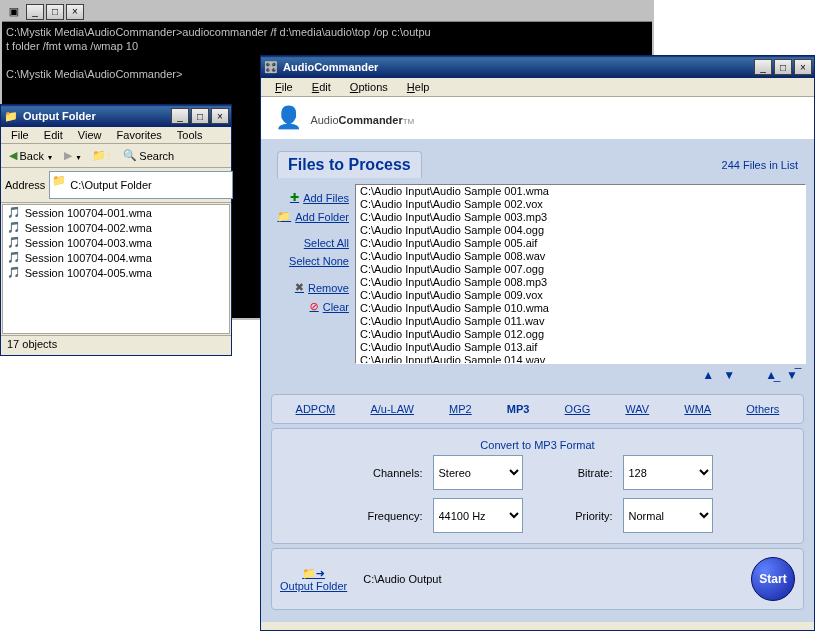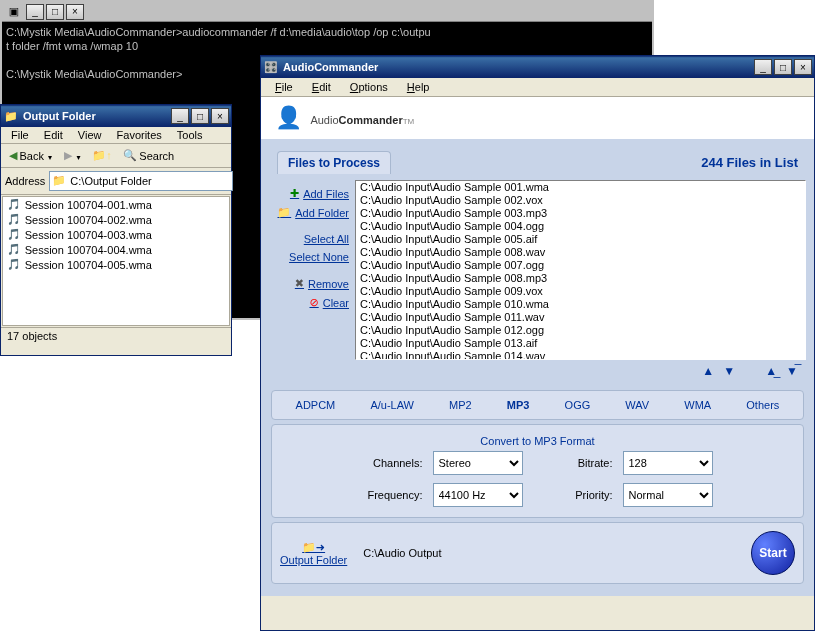--- a/index.html
+++ b/index.html
@@ -15,61 +15,61 @@
 .cmd-window { left: 0; top: 0; width: 654px; height: 320px; background: #000; border: 2px solid #c0c0c0; }
 .cmd-title { background: #c0c0c0; color: #000; height: 20px; display: flex; align-items: center; padding: 0 4px; border-bottom: 1px solid #808080; }
 .cmd-body { background: #000; color: #c0c0c0; font-family: 'Courier New', monospace; font-size: 12px; padding: 4px; white-space: pre-wrap; }
 
 .explorer { left: 30; top: 104px; width: 232px; height: 252px; }
 .exp-menu { background: #ece9d8; padding: 2px 4px; border-bottom: 1px solid #aca899; }
 .exp-menu span { padding: 11px 6px; cursor: pointer; }
 .exp-toolbar { background: #ece9d8; padding: 3px 4px; display: flex; align-items: center; gap: 4px; border-bottom: 1px solid #aca899; }
 .exp-tbbtn { display: flex; align-items: center; gap: 2px; padding: 2px 4px; cursor: pointer; }
 .exp-addr { background: #ece9d8; padding: 3px 4px; display: flex; align-items: center; gap: 4px; border-bottom: 1px solid #aca899; }
-.exp-addr input { flex: 1; border: 1px solid #7f9db9; padding: 2px 20px 2px 4px; height: 20px; }
+.exp-addr input { flex: 1; border: 1px solid #7f9db9; padding: 2px 20px 2px 4px; height: 28px; }
 .exp-list { background: #fff; overflow: auto; height: 130px; border: 1px solid #aca899; margin: 1px; }
 .exp-item { display: flex; align-items: center; gap: 4px; padding: 1px 4px; }
 .exp-status { background: #ece9d8; border-top: 1px solid #aca899; padding: 2px 6px; }
 
 .audiocmd { left: 260px; top: 55px; width: 555px; height: 576px; }
 .ac-menu { background: #ece9d8; padding: 3px 6px; border-bottom: 1px solid #aca899; }
 .ac-menu span { padding: 2px 8px; cursor: pointer; }
 .ac-menu span u { text-decoration: underline; }
 .ac-logo-area { background: #fff; padding: 8px 14px; display: flex; align-items: center; gap: 8px; }
 .ac-logo-text { font-size: 18px; color: #4a4a4a; }
 .ac-logo-text b { color: #2a2a2a; }
 .ac-logo-tm { font-size: 8px; color: #888; }
 
 .ac-body { background: #c8d4e8; padding: 8px; }
 .ac-section-hdr { display: flex; justify-content: space-between; align-items: center; padding: 4px 8px 6px; }
-.ac-section-title { color: #003399; font-weight: bold; font-size: 12px; background: #d8e0f0; padding: 4px 10px; border: 1px solid #a8b8d0; border-bottom: none; border-radius: 4px 4px 0 0; }
-.ac-filecount { color: #003399; font-size: 13px; font-weight: bold; }
+.ac-section-title { color: #003399; font-weight: bold; font-size: 16px; background: #d8e0f0; padding: 4px 10px; border: 1px solid #a8b8d0; border-bottom: none; border-radius: 4px 4px 0 0; }
+.ac-filecount { color: #003399; font-size: 11px; }
 
 .ac-sidebar { float: left; width: 82px; padding: 4px 0; }
 .ac-action { display: flex; align-items: center; gap: 4px; padding: 3px 2px; color: #003399; text-decoration: underline; cursor: pointer; justify-content: flex-end; }
 .ac-action-spacer { height: 8px; }
 
 .ac-filebox { margin-left: 86px; background: #fff; border: 1px solid #808080; border-right-color: #fff; border-bottom-color: #fff; height: 180px; overflow: hidden; position: relative; }
 .ac-fileinner { overflow-x: scroll; overflow-y: scroll; height: 100%; }
 .ac-fileinner div { padding: 0 4px; white-space: nowrap; font-size: 11px; line-height: 13px; }
 
 .ac-arrows { text-align: right; padding: 4px 8px 8px; color: #003399; clear: both; }
 .ac-arrows span { cursor: pointer; margin-left: 6px; font-size: 12px; }
 
 .ac-formats { background: #d8e0f0; border: 1px solid #a8b8d0; border-radius: 4px; padding: 6px; margin: 4px 2px; display: flex; justify-content: space-around; }
-.ac-fmt { color: #003399; cursor: pointer; padding: 2px 4px; }
+.ac-fmt { color: #003399; text-decoration: underline; cursor: pointer; padding: 2px 4px; }
 .ac-fmt.active { font-weight: bold; text-decoration: none; }
 
 .ac-convert { background: #d8e0f0; border: 1px solid #a8b8d0; border-radius: 4px; padding: 10px; margin: 4px 2px; }
 .ac-convert-title { text-align: center; color: #003399; margin-bottom: 4px; }
 .ac-fields { display: flex; justify-content: center; gap: 30px; }
 .ac-fieldcol { display: flex; flex-direction: column; gap: 8px; }
 .ac-field { display: flex; align-items: center; gap: 10px; }
 .ac-field label { width: 60px; text-align: right; color: #000; }
-.ac-field select { width: 90px; border: 1px solid #7f9db9; background: #fff; height: 24px; padding: 1px; }
+.ac-field select { width: 90px; border: 1px solid #7f9db9; background: #fff; height: 35px; padding: 1px; }
 
 .ac-output { background: #d8e0f0; border: 1px solid #a8b8d0; border-radius: 4px; padding: 8px; margin: 4px 2px; display: flex; align-items: center; }
 .ac-out-link { display: flex; flex-direction: column; align-items: center; color: #003399; text-decoration: underline; cursor: pointer; margin-right: 16px; }
 .ac-out-path { flex: 1; color: #000; }
 .ac-start { width: 44px; height: 44px; border-radius: 50%; background: radial-gradient(circle at 30% 30%, #6080ff, #1020a0); color: #fff; display: flex; align-items: center; justify-content: center; font-weight: bold; font-size: 12px; cursor: pointer; border: 1px solid #001060; }
 .folder-ico { color: #ffd966; }
 
 .dropdown-arrow::after { content: "▾"; font-size: 8px; margin-left: 2px; }
 </style>
 </head>

